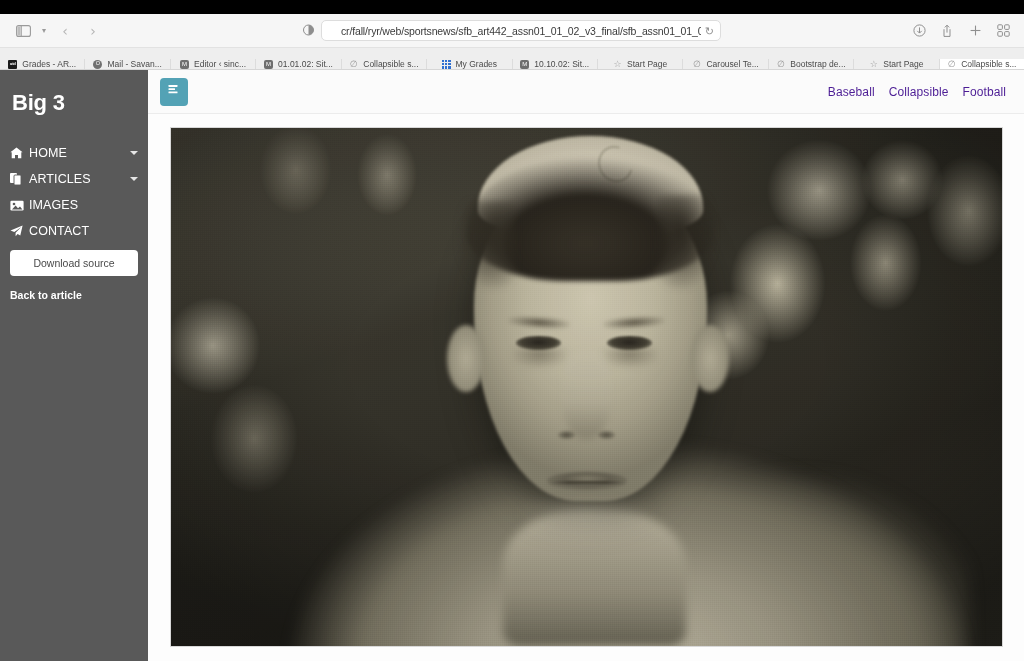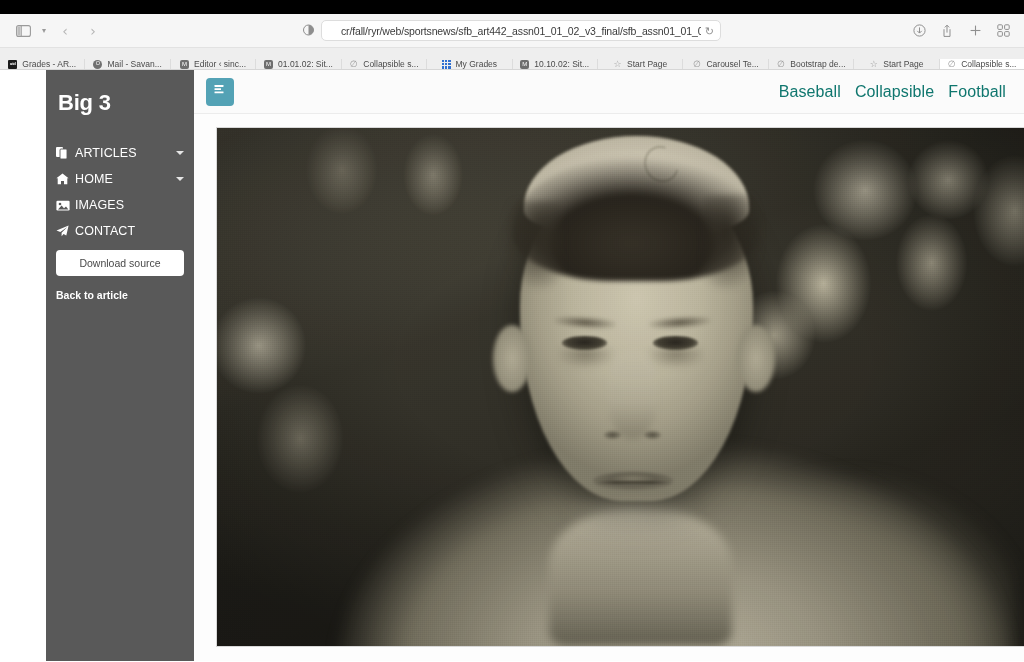--- a/index.html
+++ b/index.html
@@ -122,21 +122,20 @@
   .fav-grid i { background: #2f6fd0; display:block; }
   .fav-gray { color: #9a9a9a; font-size: 9px; }
 
   
   #page {
     width: 1024px;
     height: calc(662px - 14px - 34px - 23px);
     display: flex;
     background: #ffffff;
     overflow: hidden;
-    padding-left: 46px;
   }
 
   
   #sidebar {
     width: 148px;
     flex: 0 0 148px;
     background: #595959;
     color: #ffffff;
     padding-top: 6px;
   }
@@ -216,22 +215,22 @@
     border-radius: 4px;
     display: flex; align-items: center; justify-content: center;
     cursor: default;
   }
   .topnav-links {
     margin-left: auto;
     display: flex; align-items: center;
     gap: 14px;
   }
   .topnav-links a {
-    font-size: 16px;
-    color: #0f766e;
+    font-size: 12px;
+    color: #4c1d95;
     text-decoration: none;
     letter-spacing: 0.1px;
   }
   .content-body {
     flex: 1 1 auto;
     padding: 13px 20px 0 22px;
     overflow: hidden;
   }
   .hero-figure {
     width: 833px;
@@ -587,36 +586,36 @@
 
 <div id="page">
 
   <aside id="sidebar">
     <div class="brand">Big 3</div>
 
     <nav class="nav-list">
 
       <div class="nav-item">
         <span class="nav-icon">
+          <svg width="13" height="12" viewBox="0 0 13 12" fill="#ffffff">
+            <path d="M6.5 0.6 L0.4 5.2 L1.7 5.2 L1.7 11.2 L5.0 11.2 L5.0 7.9 L8.0 7.9 L8.0 11.2 L11.3 11.2 L11.3 5.2 L12.6 5.2 Z"></path>
+          </svg>
+        </span>
+        <span class="nav-label">HOME</span>
+        <span class="caret"></span>
+      </div>
+
+      <div class="nav-item">
+        <span class="nav-icon">
           <svg width="12" height="12" viewBox="0 0 12 12" fill="#ffffff">
             <rect x="0" y="0" width="7" height="10" rx="1"></rect>
             <rect x="4" y="2" width="7" height="10" rx="1" fill="#ffffff" stroke="#595959" stroke-width="0.9"></rect>
           </svg>
         </span>
         <span class="nav-label">ARTICLES</span>
-        <span class="caret"></span>
-      </div>
-
-      <div class="nav-item">
-        <span class="nav-icon">
-          <svg width="13" height="12" viewBox="0 0 13 12" fill="#ffffff">
-            <path d="M6.5 0.6 L0.4 5.2 L1.7 5.2 L1.7 11.2 L5.0 11.2 L5.0 7.9 L8.0 7.9 L8.0 11.2 L11.3 11.2 L11.3 5.2 L12.6 5.2 Z"></path>
-          </svg>
-        </span>
-        <span class="nav-label">HOME</span>
         <span class="caret"></span>
       </div>
 
       <div class="nav-item">
         <span class="nav-icon">
           <svg width="14" height="11" viewBox="0 0 14 11" fill="#ffffff">
             <rect x="0.4" y="0.8" width="13.2" height="9.6" rx="1.2"></rect>
             <circle cx="4" cy="4" r="1.3" fill="#595959"></circle>
             <path d="M2 9.6 L5.6 5.6 L8 8.2 L10 6.4 L12.4 9.6 Z" fill="#595959"></path>
           </svg>

